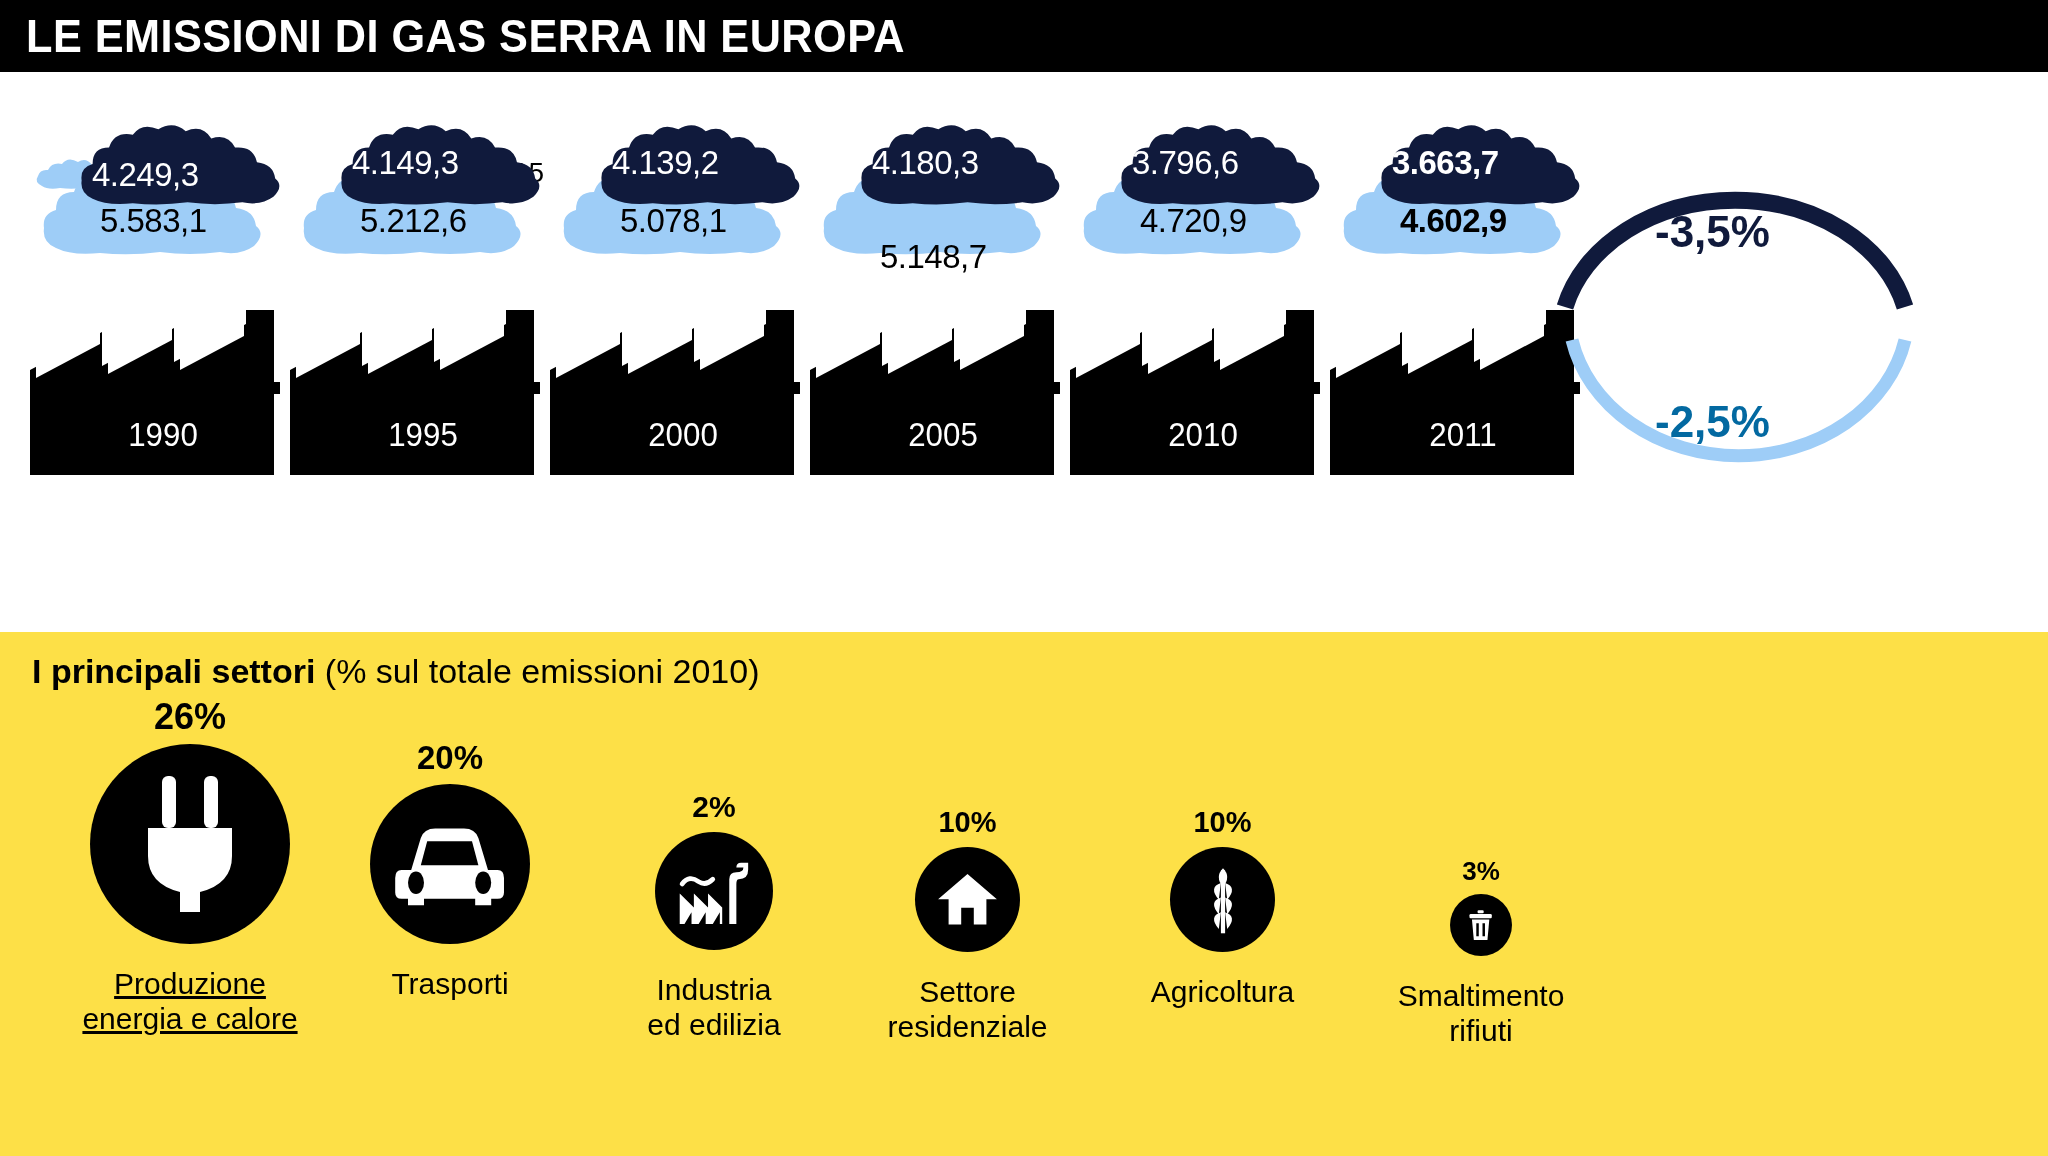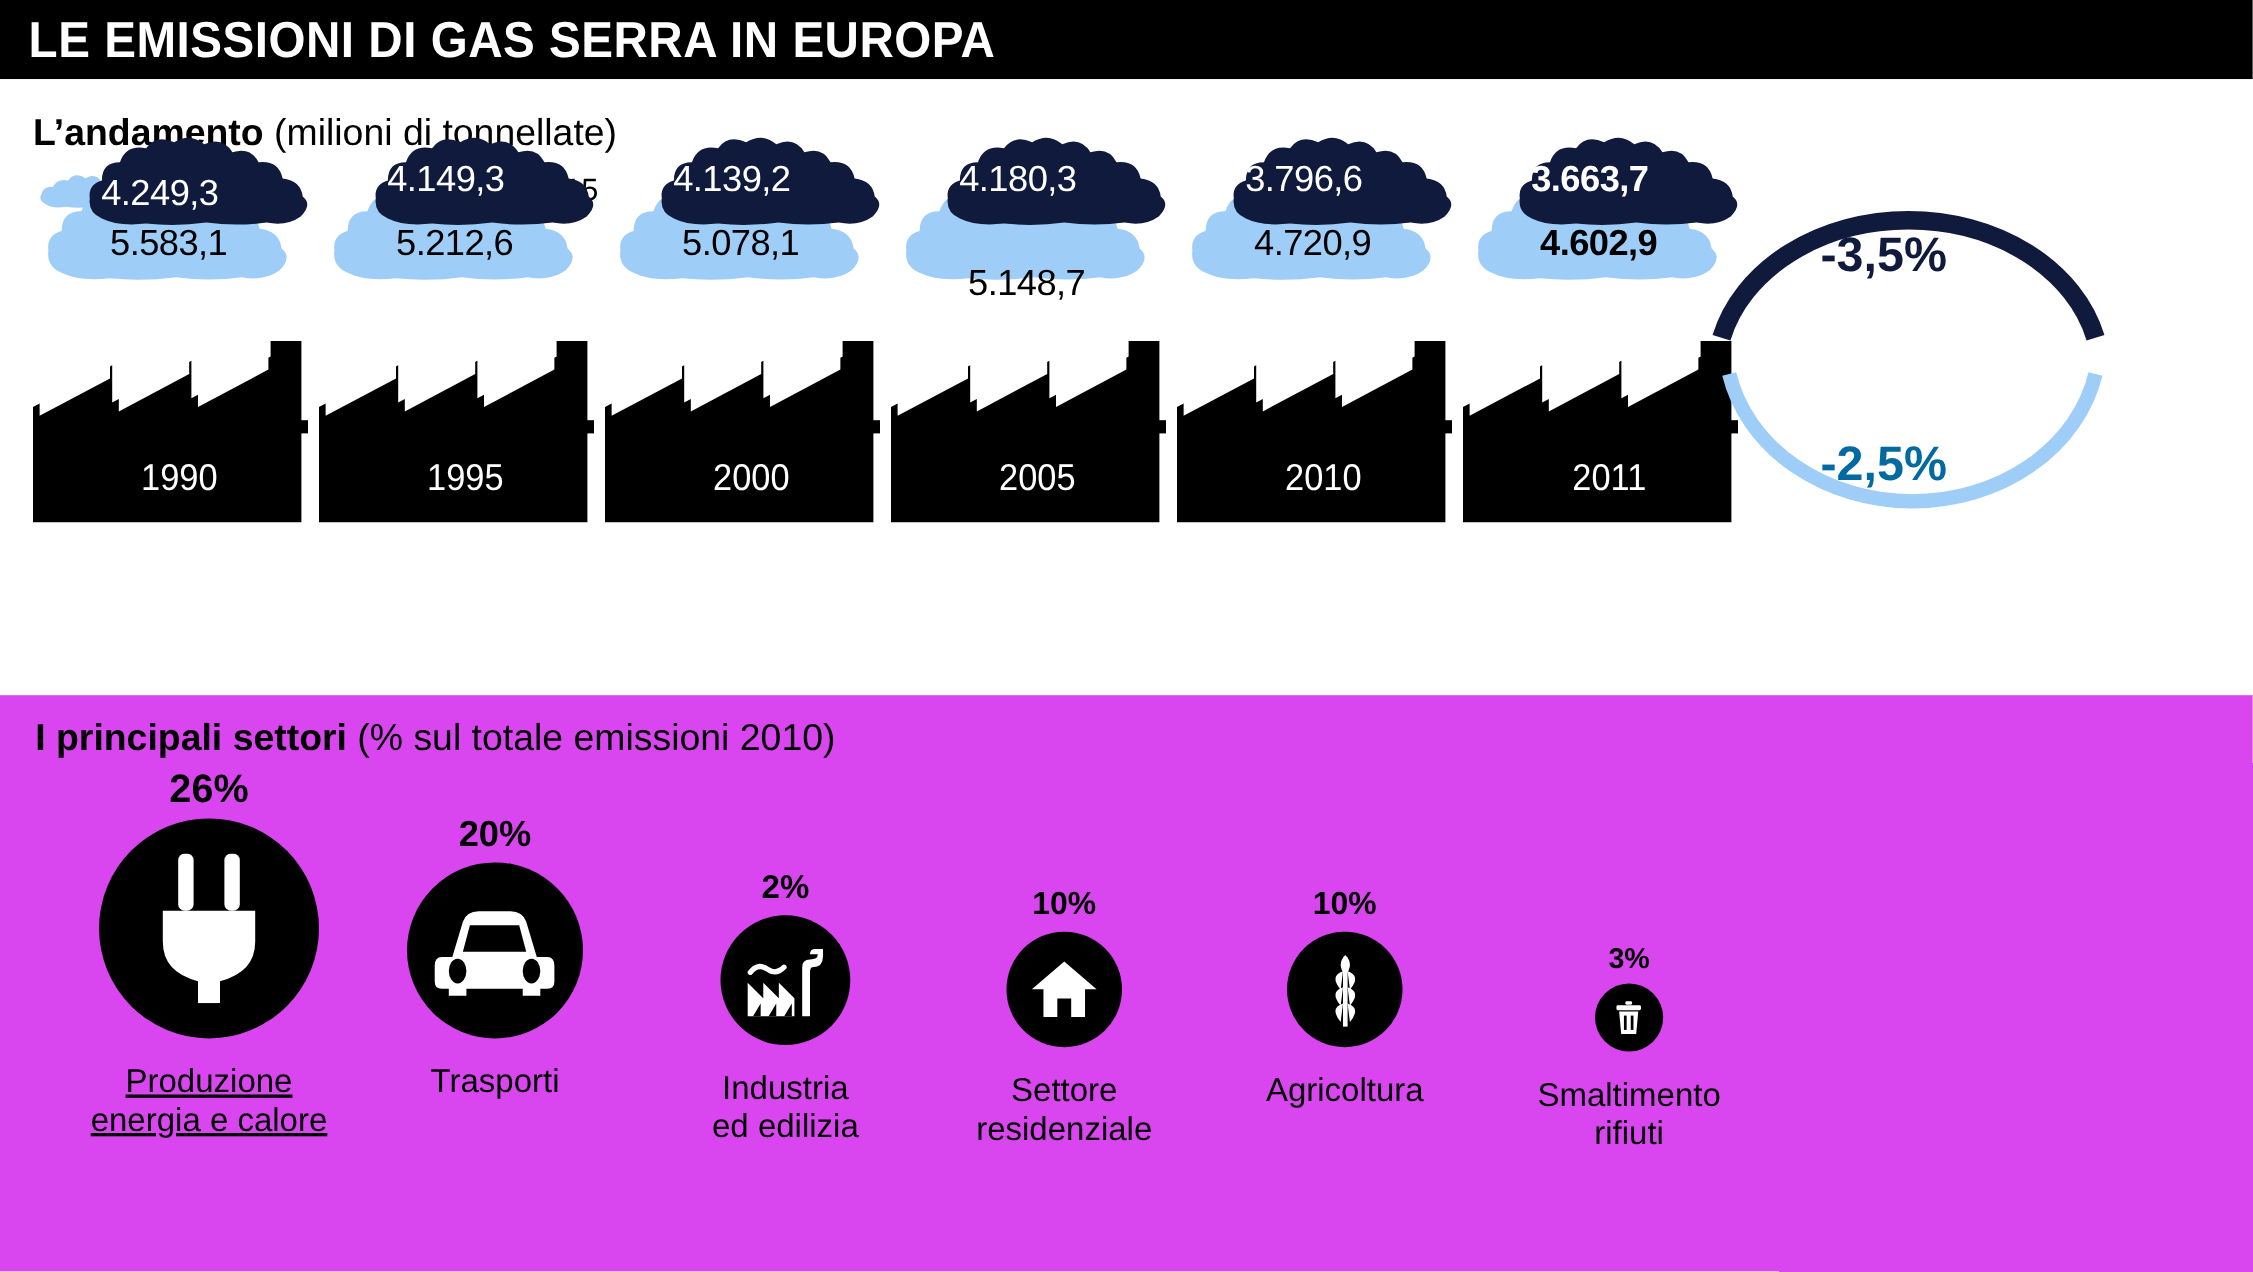--- a/index.html
+++ b/index.html
@@ -68,21 +68,21 @@
   .bold-val { font-weight: bold; }
 
   .pct-label {
     position: absolute; font-weight: bold; font-size: 44px; white-space: nowrap;
   }
 
   
   .sectors {
     position: absolute; left: 0; top: 632px;
     width: 2048px; height: 524px;
-    background: #d946ef;
+    background: #fde047;
   }
   .sectors-heading {
     position: absolute; left: 32px; top: 20px;
     font-size: 34px; color: #000; white-space: nowrap;
   }
   .sectors-heading b { font-weight: bold; }
 
   .sector { position: absolute; top: 0; text-align: center; }
   .sector-pct {
     position: absolute; left: 0; width: 100%;
@@ -103,23 +103,20 @@
 <body>
 
 <div id="page">
 
   <div class="header">
     <div class="header-title">LE EMISSIONI DI GAS SERRA IN EUROPA</div>
   </div>
 
   <div class="trend">
 
-    <div class="trend-heading">
-      <b>L’andamento</b><span> (milioni di tonnellate)</span>
-    </div>
 
     <div class="legend">
       <div class="legend-item">
         <span class="legend-swatch">
           <svg width="112" height="34" viewBox="0 0 112 34">
             <path d="M8 30 Q0 26 4 20 Q6 13 14 14 Q18 6 28 8 Q34 0 44 6 Q52 1 58 9 Q68 5 72 13
                      Q82 11 84 19 Q96 18 98 24 Q106 25 104 30 Q98 34 88 32 Q70 34 56 31
                      Q40 34 26 32 Q14 34 8 30 Z" fill="#9ecdf7"></path>
           </svg>
         </span>

